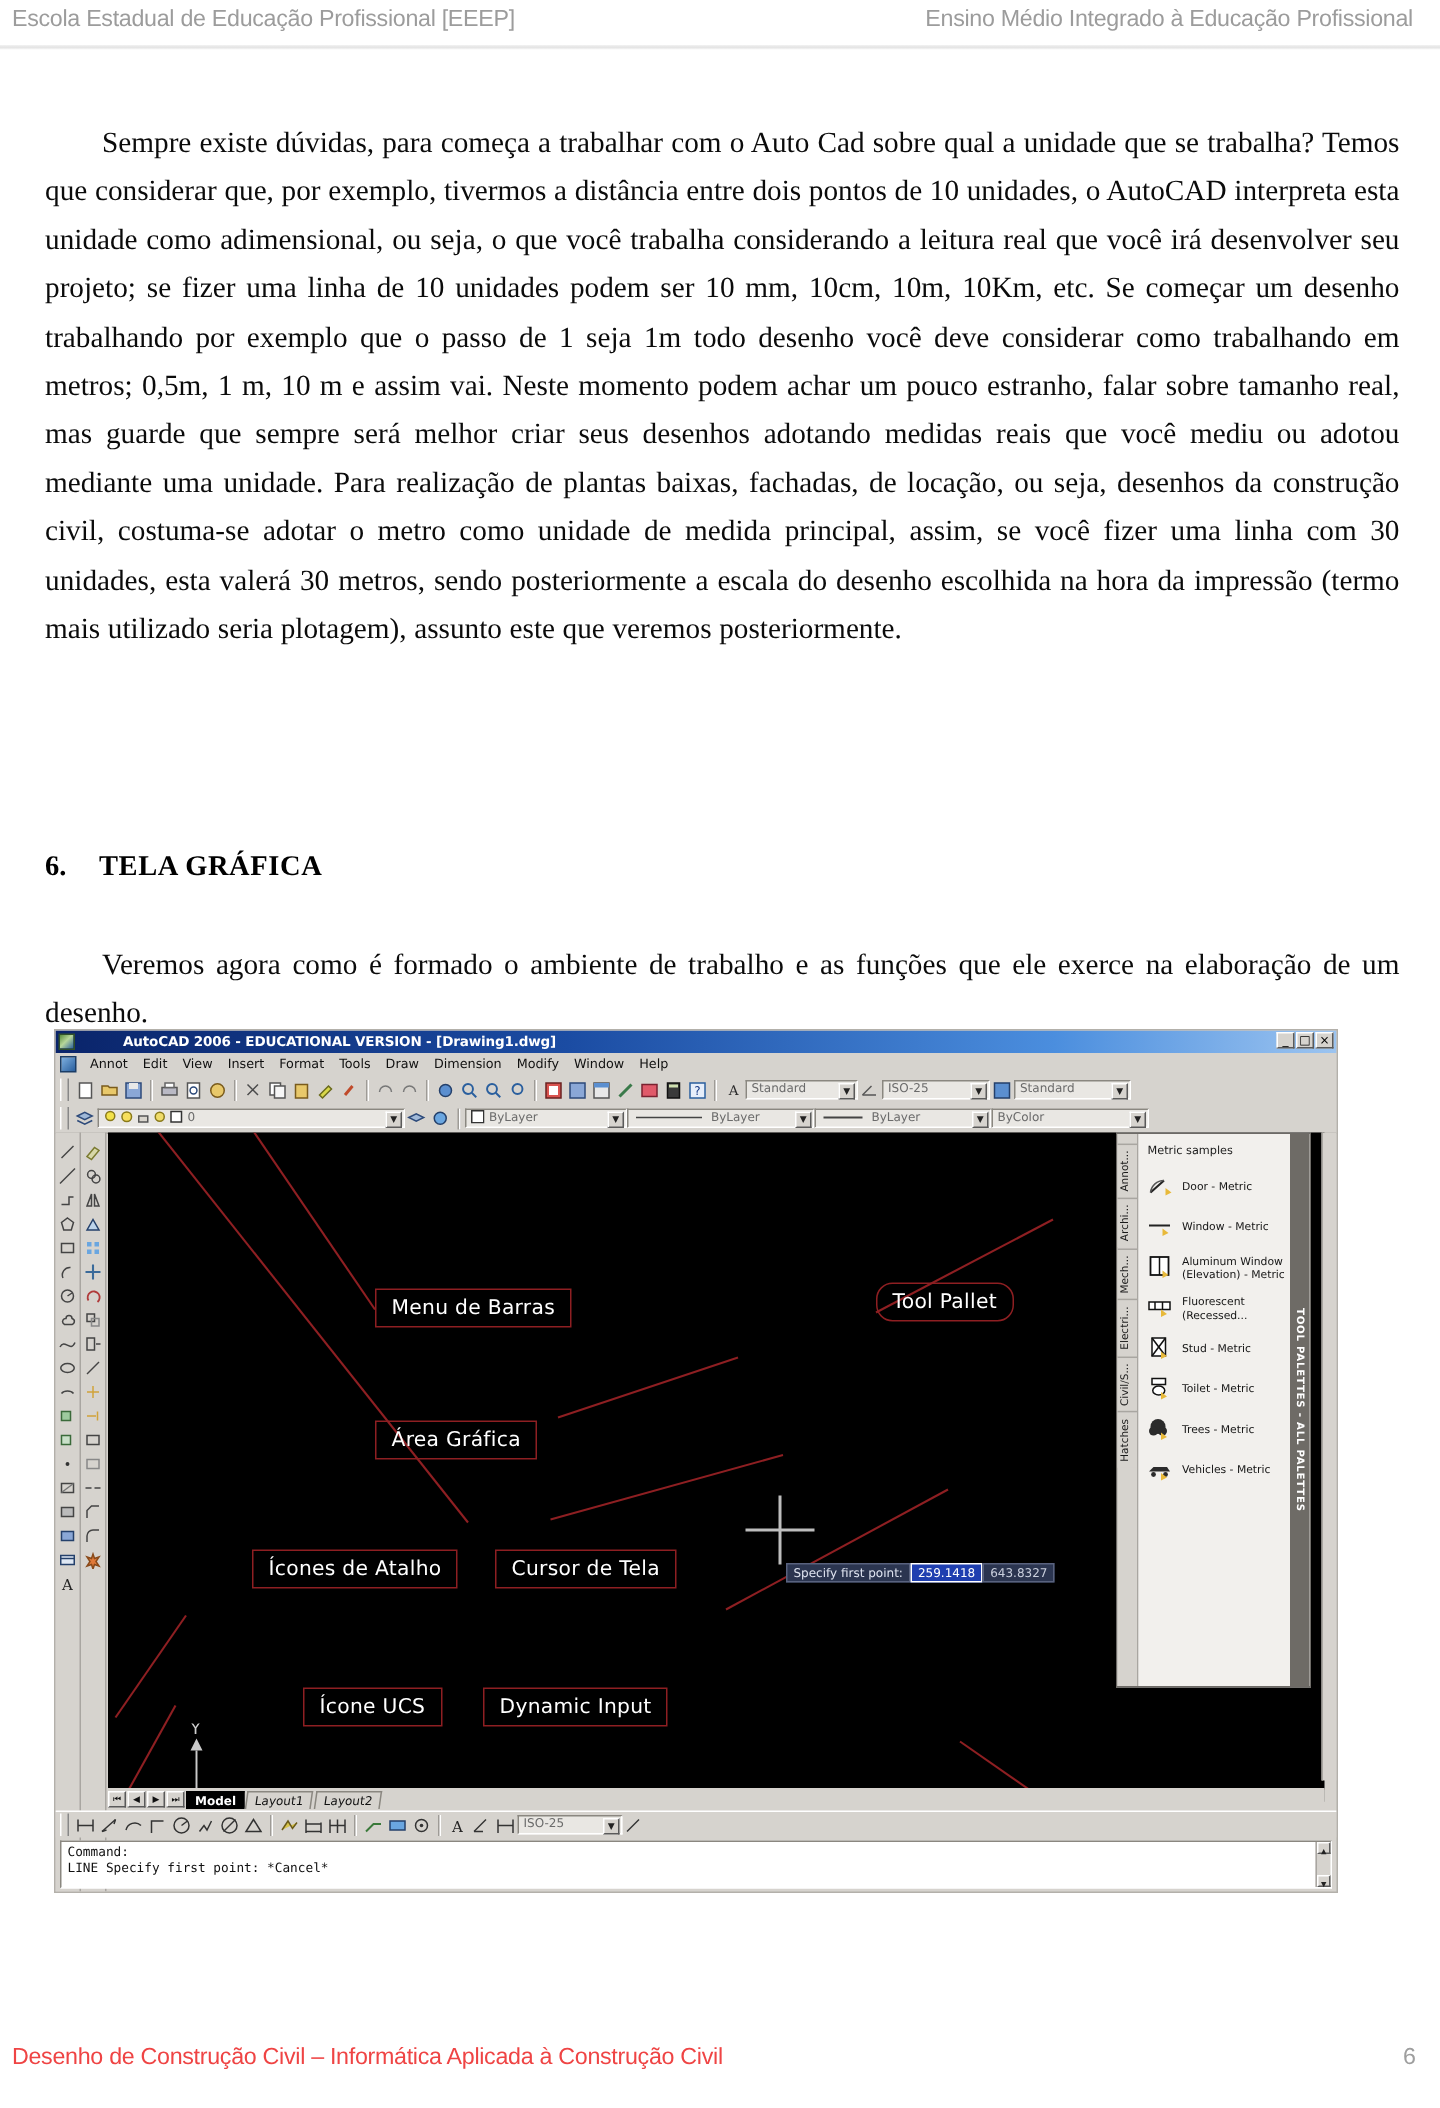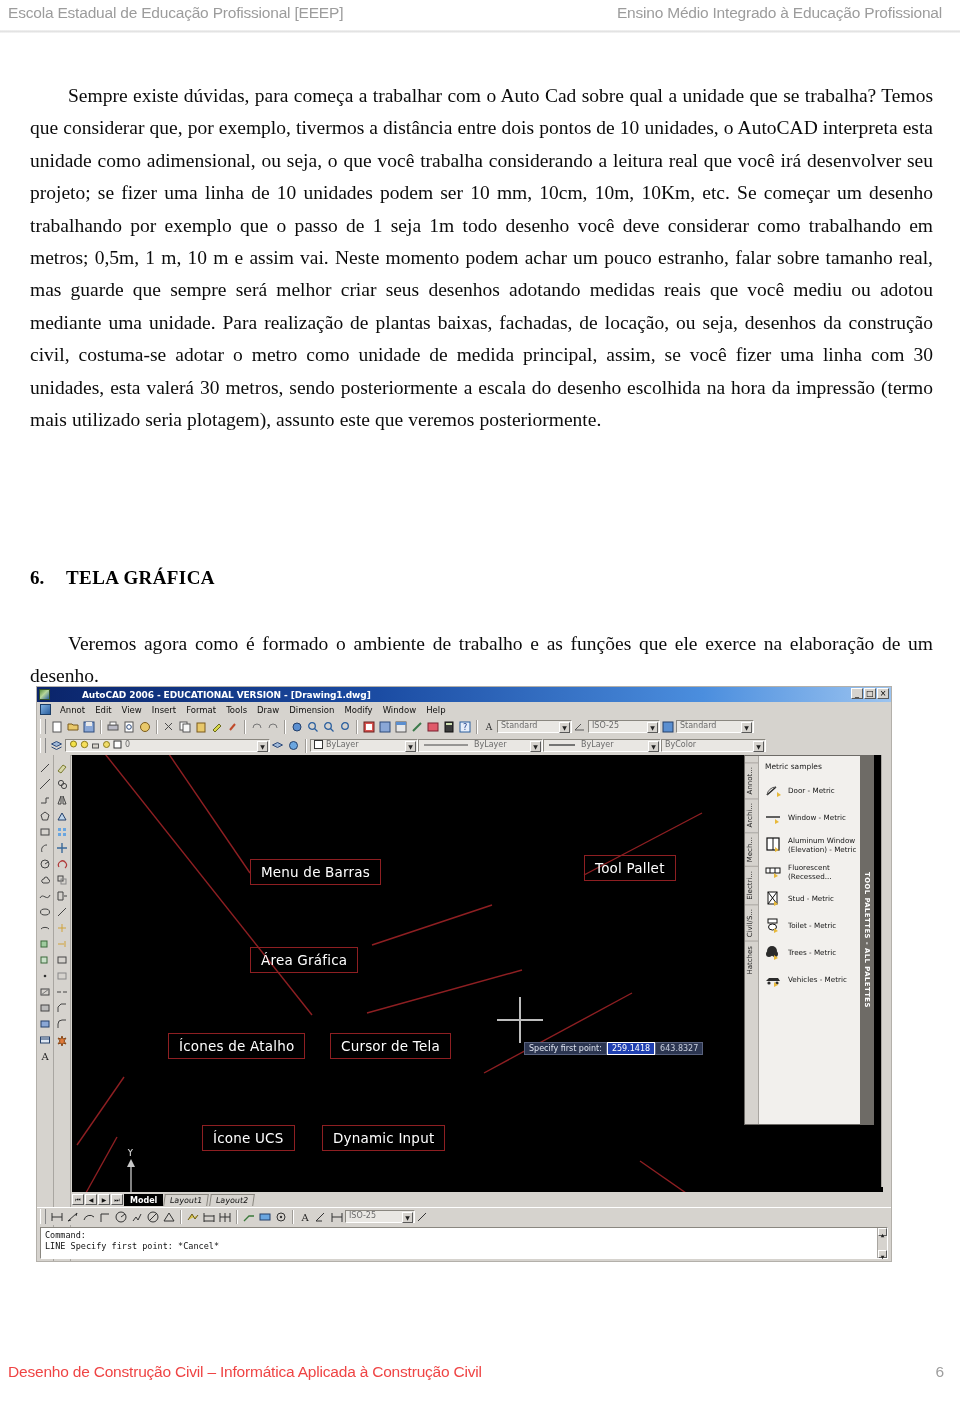--- a/index.html
+++ b/index.html
@@ -982,21 +982,21 @@
       <line x1="295" y1="258" x2="450" y2="215"></line>
       <line x1="412" y1="318" x2="560" y2="238"></line>
       <line x1="512" y1="120" x2="630" y2="58"></line>
       <line x1="52" y1="322" x2="5" y2="390"></line>
       <line x1="45" y1="382" x2="10" y2="445"></line>
       <line x1="262" y1="448" x2="165" y2="470"></line>
       <line x1="568" y1="406" x2="660" y2="470"></line>
     </svg>
 
     <div class="callout" style="left:178px;top:104px;">Menu de Barras</div>
-    <div class="callout" style="left:512px;top:100px;">Tool Pallet</div>
+    <div class="callout" style="left:512px;top:100px;border-radius:11px;">Tool Pallet</div>
     <div class="callout" style="left:178px;top:192px;">Área Gráfica</div>
     <div class="callout" style="left:96px;top:278px;">Ícones de Atalho</div>
     <div class="callout" style="left:258px;top:278px;">Cursor de Tela</div>
     <div class="callout" style="left:130px;top:370px;">Ícone UCS</div>
     <div class="callout" style="left:250px;top:370px;">Dynamic Input</div>
 
     <div class="crosshair" style="left:425px;top:242px;width:46px;height:46px;"></div>
 
     <div class="dyn-input" style="left:452px;top:287px;">
       <span class="dyn-label">Specify first point:</span>

